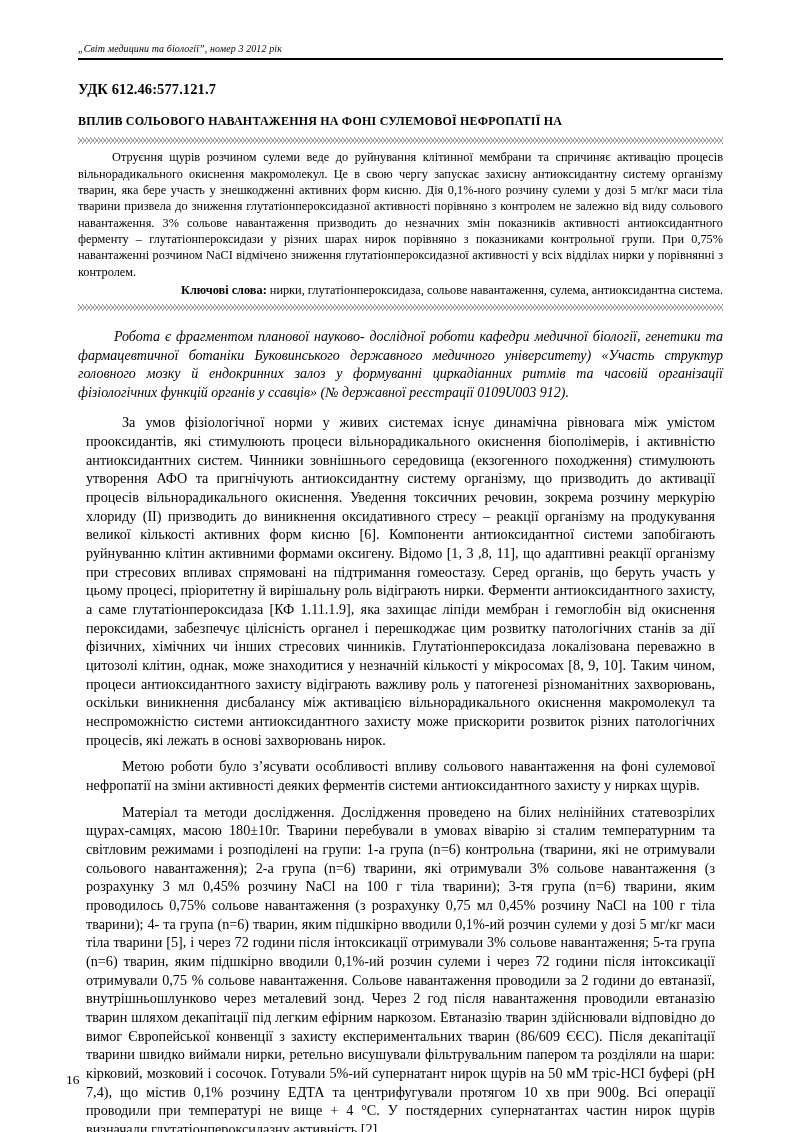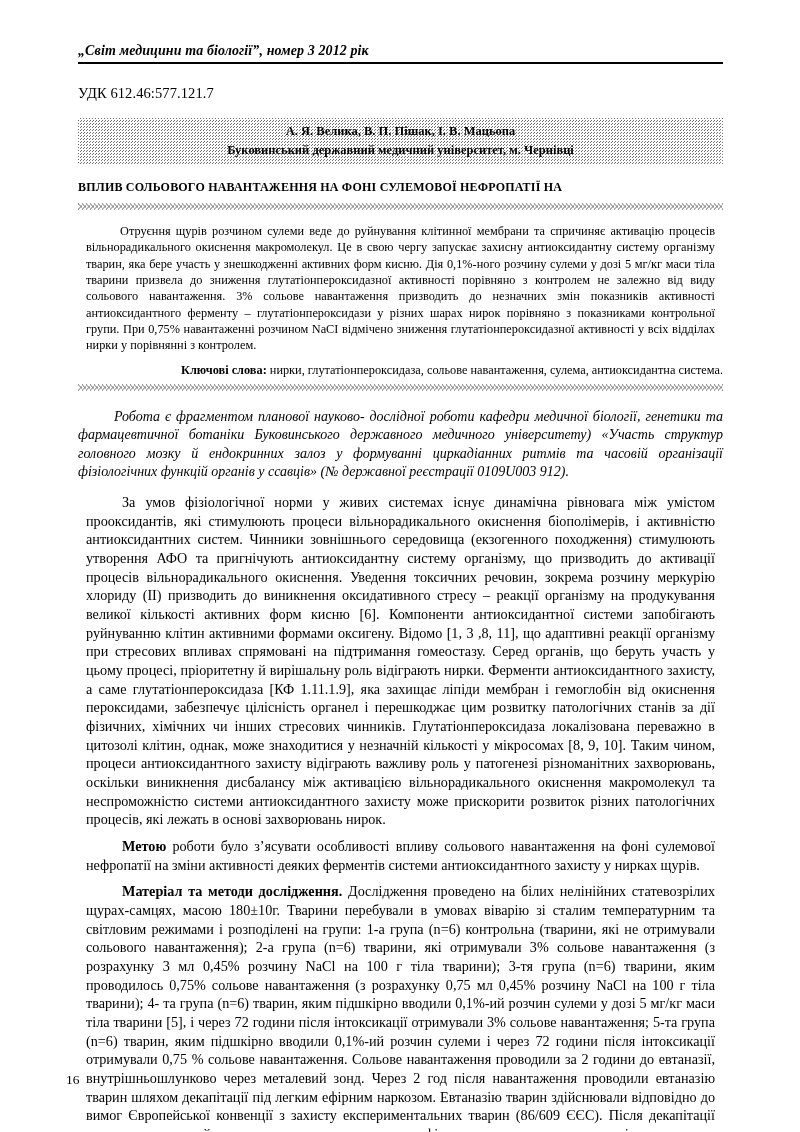--- a/index.html
+++ b/index.html
@@ -25,36 +25,36 @@
     position: absolute;
     left: 78px;
     top: 0;
     width: 645px;
   }
 
   
   .running-head {
     margin-top: 43px;
     font-style: italic;
-    font-weight: bold;
-    font-size: 14px;
+    font-weight: normal;
+    font-size: 10px;
     letter-spacing: 0.1px;
     line-height: 1.1;
     white-space: nowrap;
   }
   .head-rule {
     margin-top: 4px;
     border-bottom: 2px solid #000;
     width: 100%;
   }
 
   
   .udk {
     margin-top: 21px;
-    font-weight: normal;
+    font-weight: bold;
     font-size: 14.5px;
     letter-spacing: 0.1px;
   }
 
   
   .authors-band {
     margin-top: 16px;
     padding: 4px 0 5px 0;
     text-align: center;
     font-weight: bold;
@@ -96,21 +96,21 @@
     background-size: 4px 7px, 4px 7px;
   }
   .abstract {
     padding: 5px 0 2px 0;
     font-size: 12.3px;
     line-height: 1.33;
     text-align: justify;
     text-justify: inter-word;
   }
   .abstract p {
-    margin: 8px;
+    margin: 0;
     text-indent: 34px;
   }
   .keywords {
     margin: 2px 0 4px 0;
     text-indent: 34px;
     font-size: 12.3px;
     line-height: 1.33;
     text-align: right;
   }
   .keywords b { font-weight: bold; }
@@ -130,45 +130,41 @@
     margin-top: 11px;
     font-size: 14.2px;
     line-height: 1.315;
     text-align: justify;
     text-justify: inter-word;
   }
   .body-text p {
     margin: 8px;
     text-indent: 36px;
   }
-  .body-text b { font-weight: bold; }
+  .body-text b { font-weight: normal; }
 
   
   .folio {
     position: absolute;
     left: 66px;
     top: 1072px;
     font-size: 13.5px;
   }
 </style>
 </head>
 <body>
 
 <div class="page">
   <div class="content">
 
     <div class="running-head">„Світ медицини та біології”, номер 3 2012 рік</div>
     <div class="head-rule"></div>
 
     <div class="udk">УДК 612.46:577.121.7</div>
 
-    <div class="authors-band">
-      <span class="line">А. Я. Велика, В. П. Пішак, І. В. Мацьопа</span>
-      <span class="line">Буковинський державний медичний університет, м. Чернівці</span>
-    </div>
 
     <h1 class="doc-title">
       <span class="line">ВПЛИВ СОЛЬОВОГО НАВАНТАЖЕННЯ НА ФОНІ СУЛЕМОВОЇ НЕФРОПАТІЇ НА</span>
     </h1>
 
     <div class="wavy"></div>
     <div class="abstract">
       <p>Отруєння щурів розчином сулеми веде до руйнування клітинної мембрани та спричиняє активацію процесів вільнорадикального окиснення макромолекул. Це в свою чергу запускає захисну антиоксидантну систему організму тварин, яка бере участь у знешкодженні активних форм кисню. Дія 0,1%-ного розчину сулеми у дозі 5 мг/кг маси тіла тварини призвела до зниження глутатіонпероксидазної активності порівняно з контролем не залежно від виду сольового навантаження. 3% сольове навантаження призводить до незначних змін показників активності антиоксидантного ферменту – глутатіонпероксидази у різних шарах нирок порівняно з показниками контрольної групи. При 0,75% навантаженні розчином NaCI відмічено зниження глутатіонпероксидазної активності у всіх відділах нирки у порівнянні з контролем.</p>
       <div class="keywords">
         <b>Ключові слова:</b><span> нирки, глутатіонпероксидаза, сольове навантаження, сулема, антиоксидантна система.</span>

